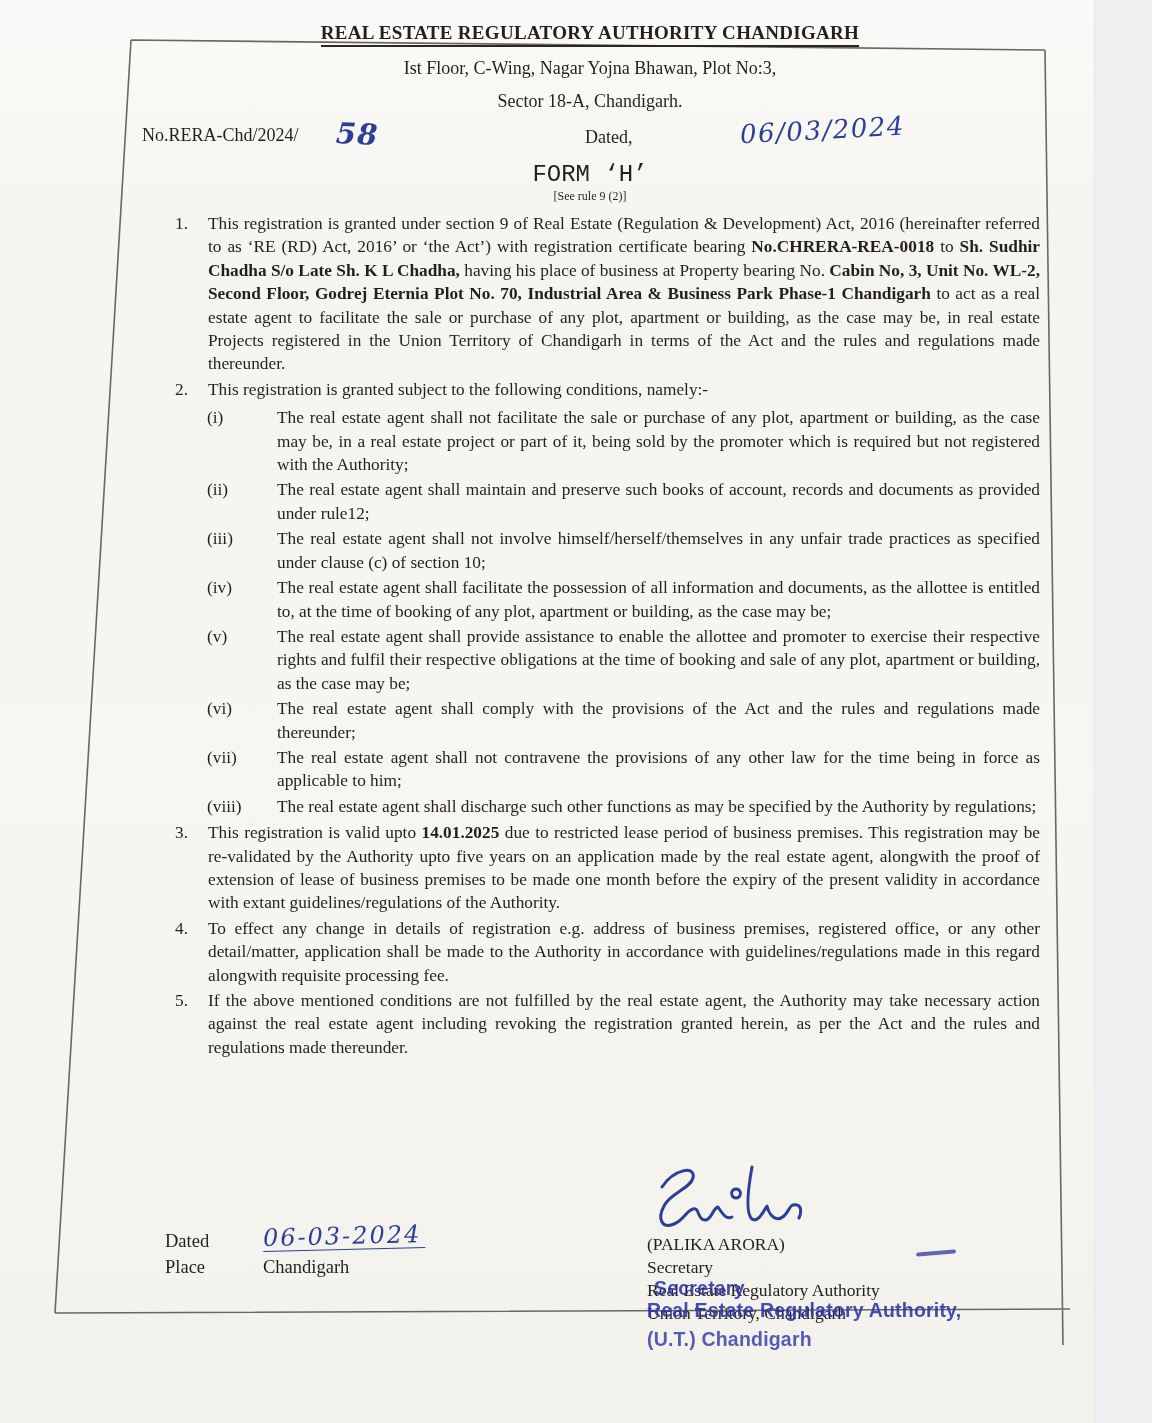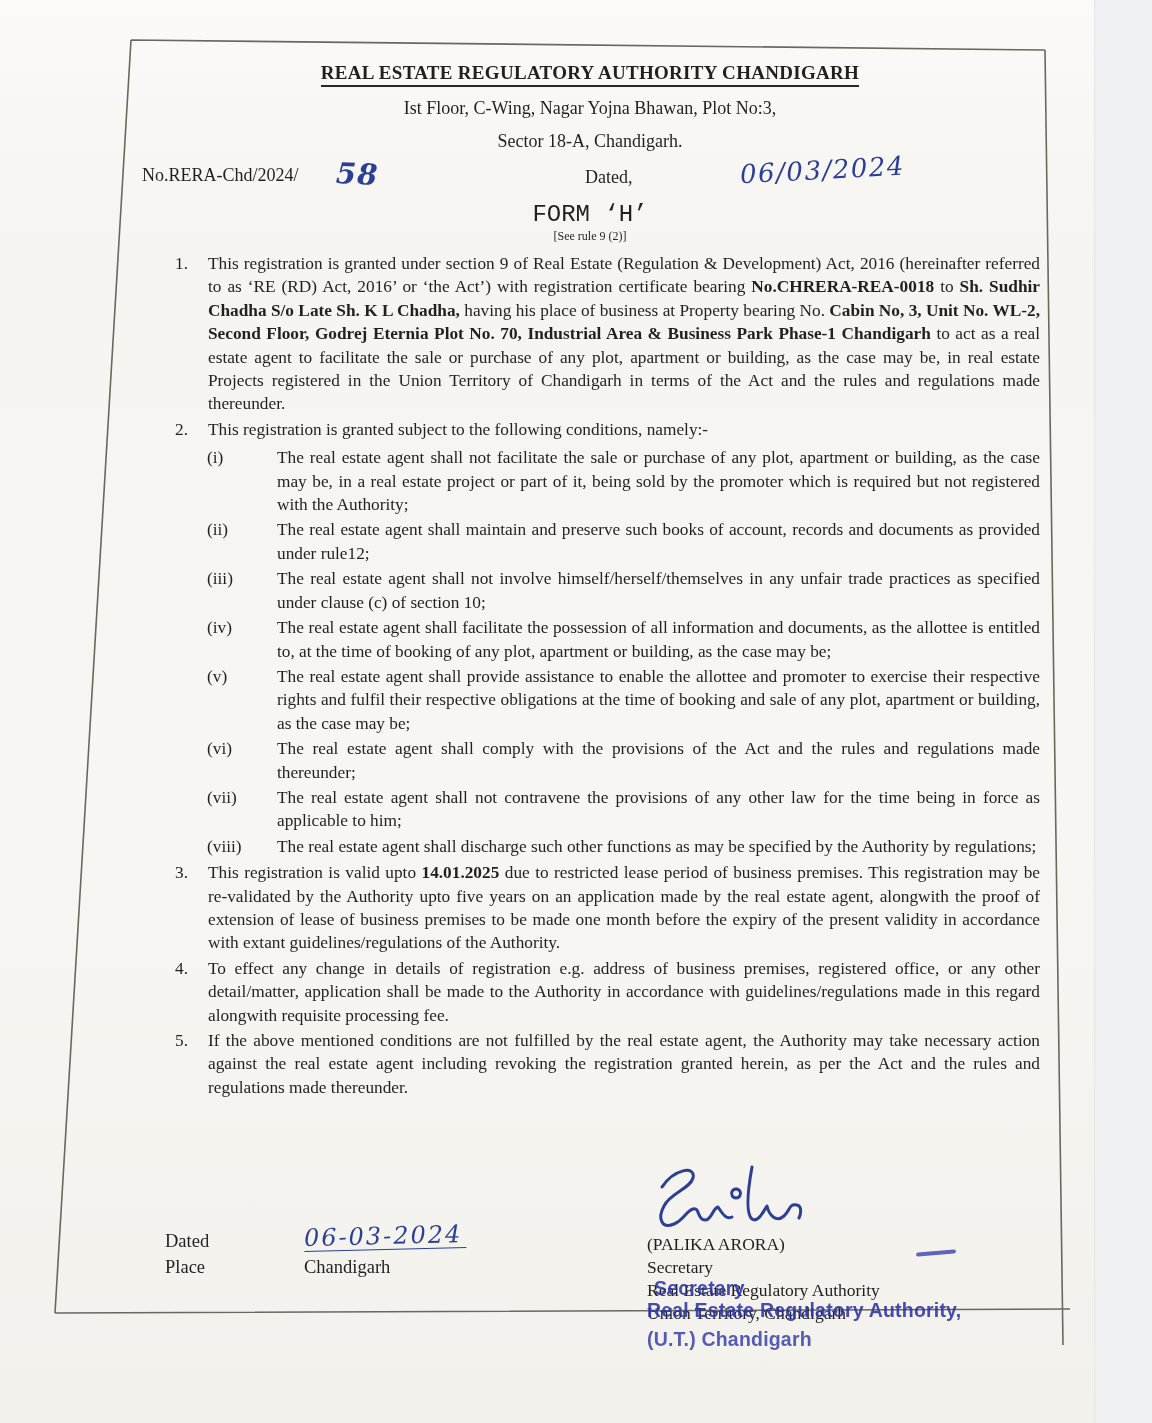--- a/index.html
+++ b/index.html
@@ -12,21 +12,21 @@
     overflow:hidden;
   }
   .scanner-edge{
     position:absolute;right:0;top:0;width:57px;height:1423px;
     background:#eef0f2;border-left:1px solid #e3e5e8;
   }
   .frame-svg{position:absolute;left:0;top:0;pointer-events:none;}
   .content{position:absolute;left:140px;top:0;width:900px;}
 
   
-  .hdr{text-align:center;padding-top:62px;}
+  .hdr{text-align:center;padding-top:22px;}
   .auth-title{display:inline-block;font-weight:bold;font-size:19px;letter-spacing:.3px;
     border-bottom:2px solid #2a2722;padding-bottom:1px;}
   .addr{font-size:18px;line-height:23px;margin-top:10px;}
   .contact{font-size:18px;line-height:23px;}
   .email{text-decoration:underline;}
 
   .ref-row{position:relative;margin-top:6px;height:36px;font-size:18px;}
   .ref-left{position:absolute;left:2px;top:6px;}
   .dated-label{position:absolute;left:445px;top:8px;}
   .hw{font-family:"DejaVu Serif",serif;font-style:italic;color:#2b3f96;}
@@ -48,21 +48,21 @@
   .clause .num{flex:0 0 33px;}
   .clause .txt{flex:1;text-align:justify;}
   .conds{margin-top:5px;margin-bottom:3px;}
   .cond{display:flex;padding-left:67px;margin-top:2px;}
   .cond .cnum{flex:0 0 70px;}
   .cond .ctxt{flex:1;text-align:justify;}
   b{font-weight:bold;}
 
   
   .f-left{position:absolute;left:165px;top:1229px;font-size:18.5px;line-height:25px;}
-  .f-left .row{display:flex;gap:41px;}
+  .f-left .row{display:flex;}
   .f-left .lbl{width:98px;}
   .hw-date-bottom{font-size:24px;font-weight:500;letter-spacing:2px;
     transform:rotate(-1.5deg);display:inline-block;position:relative;top:-5px;
     border-bottom:1.5px solid #2b3f96;padding:0 4px 0 0;}
   .sig-svg{position:absolute;left:640px;top:1163px;}
   .f-right{position:absolute;left:647px;top:1233px;font-size:17.5px;line-height:23px;}
   .f-right .line{position:relative;white-space:nowrap;}
   .stamp{font-family:"Liberation Sans","DejaVu Sans",sans-serif;font-weight:700;
     color:#2d35a8;font-size:19.5px;letter-spacing:.2px;opacity:.88;}
   .stamp-over1{position:absolute;left:7px;top:-2px;}

